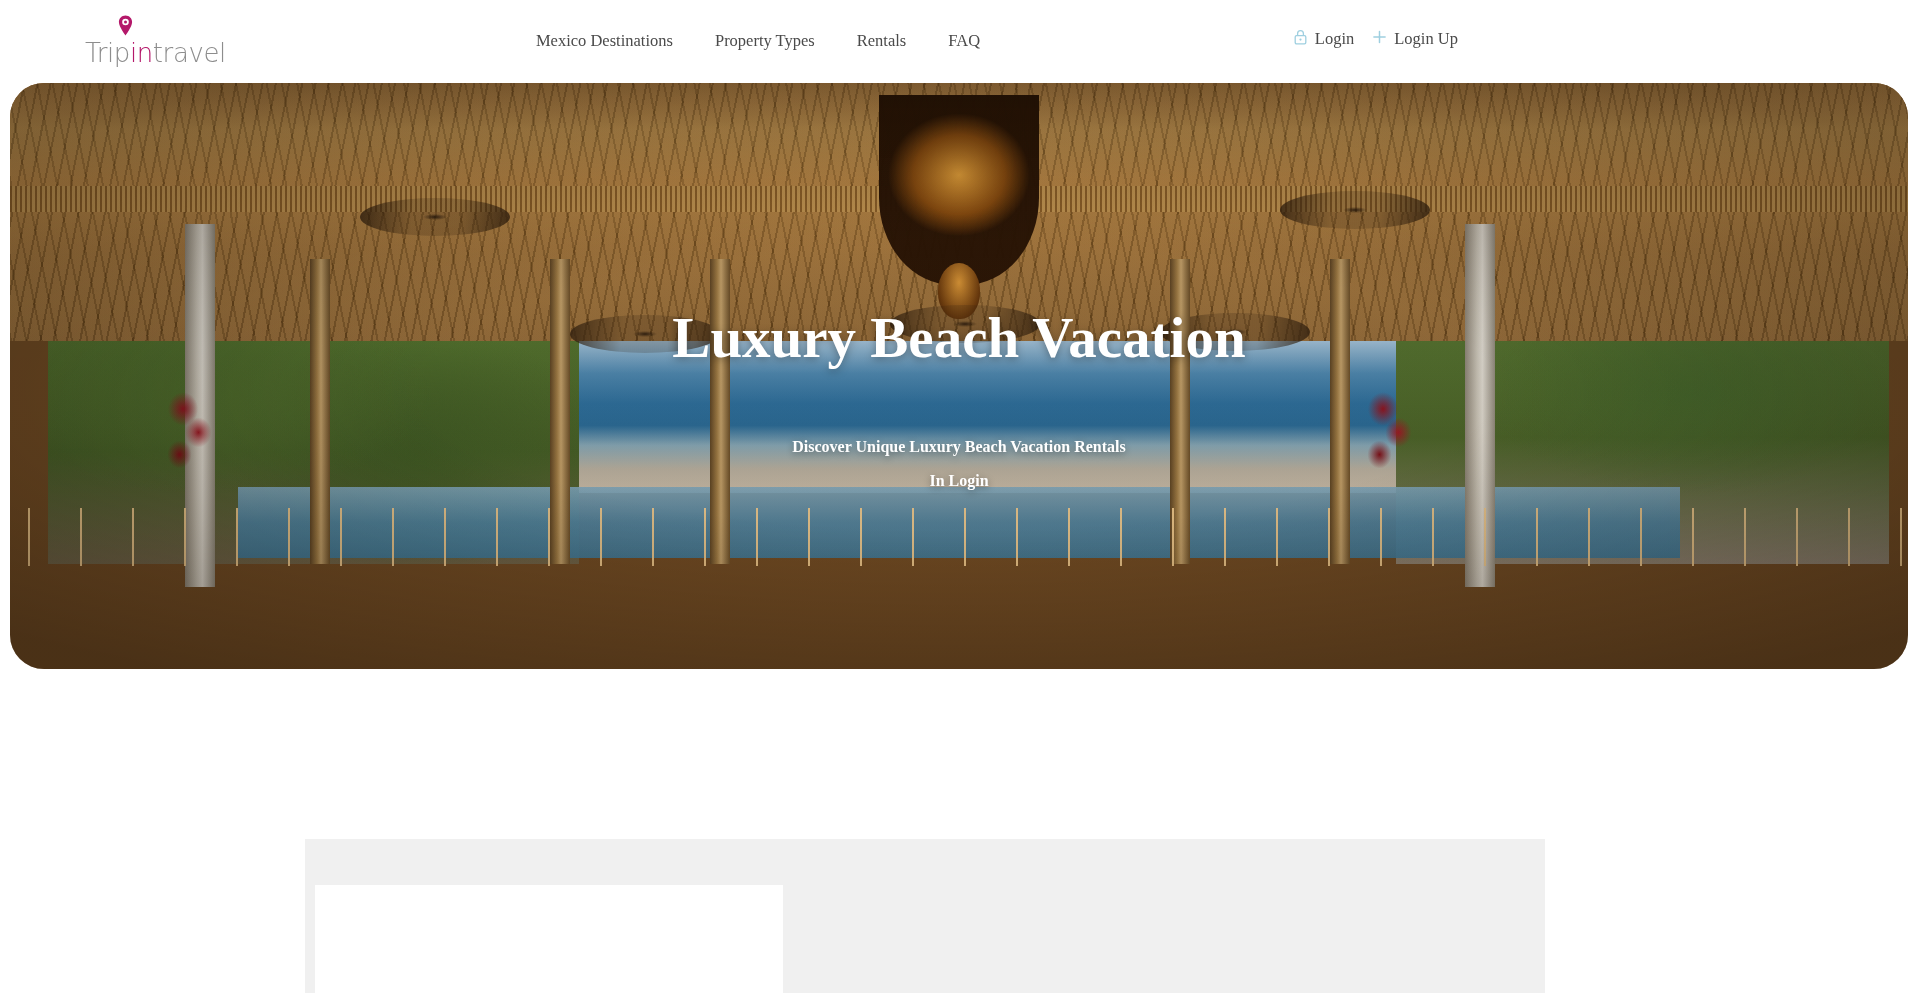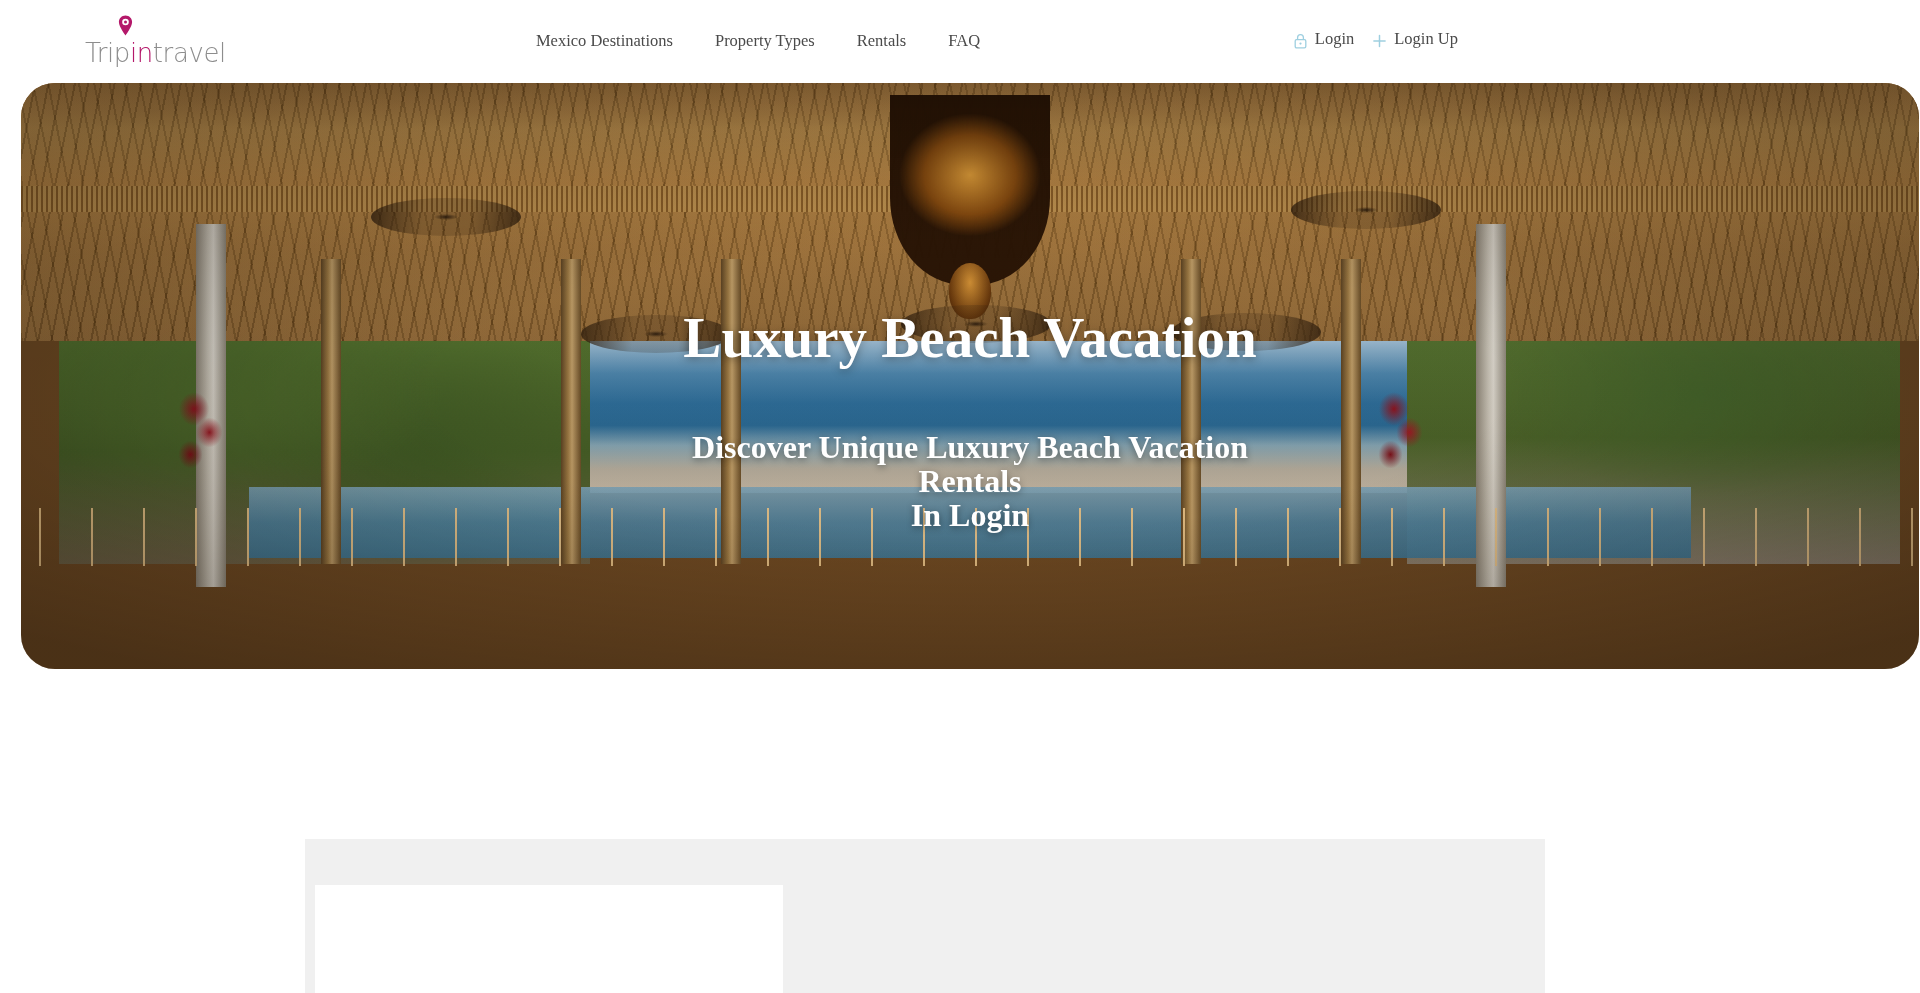--- a/index.html
+++ b/index.html
@@ -79,39 +79,39 @@
   .auth{
     position:absolute;
     right:66px;
     top:29px;
     display:flex;
     align-items:center;
     gap:18px;
   }
   .auth-link{
     display:flex;
-    align-items:flex-end;
+    align-items:flex-start;
     gap:7px;
     font-family:"Liberation Serif", serif;
     font-size:16.5px;
     color:#4a4a4a;
     cursor:pointer;
     white-space:nowrap;
     text-decoration:none;
   }
   .icon-lock, .icon-plus{
     display:inline-block;
     width:15px; height:16px;
     flex:0 0 auto;
   }
 
   
   .hero{
     position:absolute;
-    left:21px;
+    left:10px;
     top:83px;
     width:1898px;
     height:586px;
     border-radius:34px;
     overflow:hidden;
   }
 
   
   .hero-photo{
     position:absolute;
@@ -273,21 +273,21 @@
     font-size:57px;
     line-height:73px;
     color:#ffffff;
     max-width:700px;
     text-shadow:0 2px 8px rgba(0,0,0,0.35);
   }
   .hero-sub{
     margin-top:56px;
     font-family:"Liberation Serif", serif;
     font-weight:bold;
-    font-size:32px;
+    font-size:16px;
     line-height:34px;
     color:#ffffff;
     max-width:640px;
     text-shadow:0 2px 7px rgba(0,0,0,0.40);
   }
 
   
   .panel{
     position:absolute;
     left:305px;

